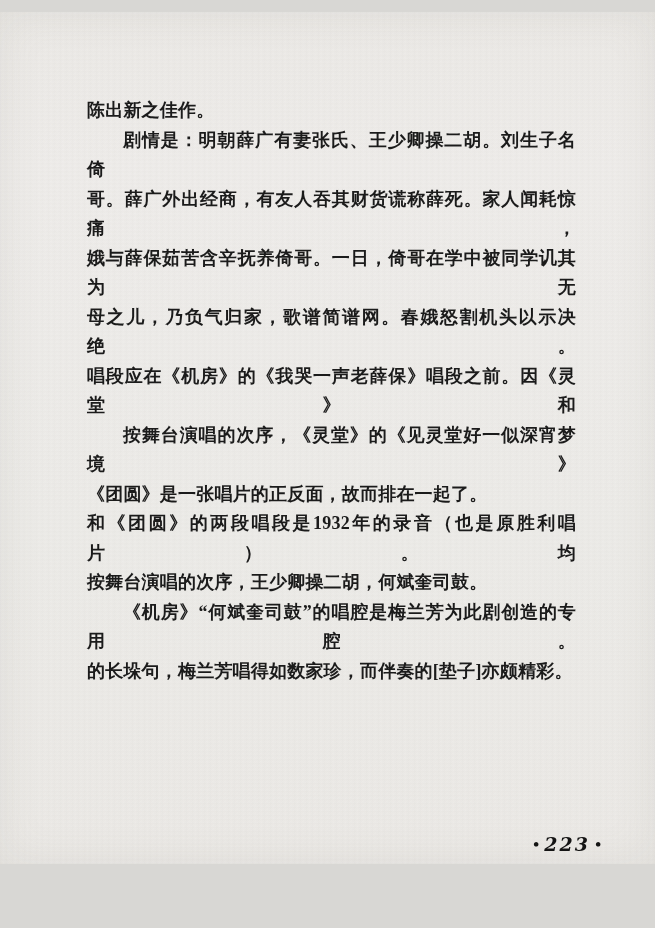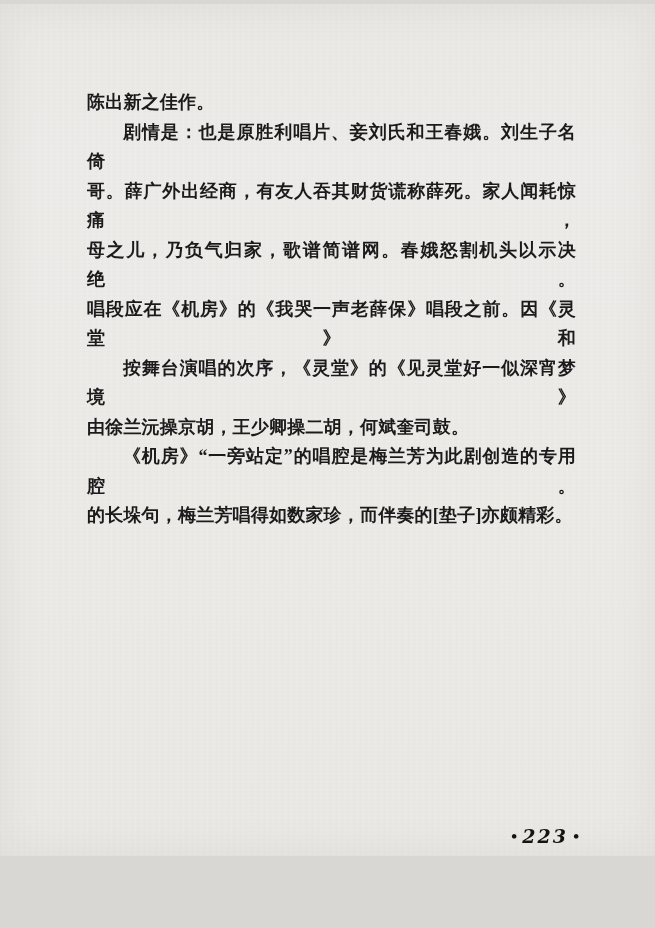--- a/index.html
+++ b/index.html
@@ -4,21 +4,21 @@
 <style>
   html, body {
     margin: 0;
     padding: 0;
     background: #d8d7d4;
   }
   .page {
     position: relative;
     width: 655px;
     height: 852px;
-    margin: 4px auto;
+    margin: 12px auto;
     background:
       linear-gradient(180deg, #eceae7 0%, #efedeb 18%, #edecE9 60%, #eceae7 100%);
     box-shadow: inset 0 0 40px rgba(120,115,105,0.10);
     overflow: hidden;
     font-family: "Liberation Serif", "DejaVu Serif", serif;
   }
   
   .page::before {
     content: "";
     position: absolute;
@@ -46,21 +46,21 @@
     white-space: normal;
     text-align: justify;
     text-align-last: justify;
   }
   .line.indent {
     text-indent: 2em;
   }
   .page-number {
     position: absolute;
     top: 821px;
-    left: 506px;
+    left: 528px;
     width: 70px;
     text-align: center;
     color: #141414;
     font-weight: 700;
     font-style: italic;
     font-size: 19px;
     letter-spacing: 2px;
     font-family: "DejaVu Serif", "Liberation Serif", serif;
   }
   .page-number .dot {
@@ -83,27 +83,30 @@
   .watermark .wm-url  { color: var(--wm-orange, #c96f45); letter-spacing: 0.5px; font-weight: bold; }
 </style>
 </head>
 <body>
 
 <div class="page">
 
   <div class="body-text">
 
   <div class="line">陈出新之佳作。</div>
-      <div class="line indent fill">剧情是：也是原胜利唱片、妾刘氏和王春娥。刘生子名倚</div>
+      <div class="line indent fill">剧情是：明朝薛广有妻张氏、王少卿操二胡。刘生子名倚</div>
       <div class="line fill">哥。薛广外出经商，有友人吞其财货谎称薛死。家人闻耗惊痛，</div>
+      <div class="line fill">娥与薛保茹苦含辛抚养倚哥。一日，倚哥在学中被同学讥其为无</div>
       <div class="line fill">母之儿，乃负气归家，歌谱简谱网。春娥怒割机头以示决绝。</div>
       <div class="line fill">唱段应在《机房》的《我哭一声老薛保》唱段之前。因《灵堂》和</div>
       <div class="line indent fill">按舞台演唱的次序，《灵堂》的《见灵堂好一似深宵梦境》</div>
-      <div class="line">由徐兰沅操京胡，王少卿操二胡，何斌奎司鼓。</div>
-      <div class="line indent fill">《机房》“一旁站定”的唱腔是梅兰芳为此剧创造的专用腔。</div>
+      <div class="line">《团圆》是一张唱片的正反面，故而排在一起了。</div>
+      <div class="line fill">和《团圆》的两段唱段是1932年的录音（也是原胜利唱片）。均</div>
+      <div class="line">按舞台演唱的次序，王少卿操二胡，何斌奎司鼓。</div>
+      <div class="line indent fill">《机房》“何斌奎司鼓”的唱腔是梅兰芳为此剧创造的专用腔。</div>
       <div class="line">的长垛句，梅兰芳唱得如数家珍，而伴奏的[垫子]亦颇精彩。</div>
     </div>
 
   <div class="page-number">
     <span class="dot">•</span><span>223</span><span class="dot">•</span>
   </div>
 
   <div class="watermark">
     <span class="wm-name">原胜利唱片</span>
     <span class="wm-url">jianpu.cn</span>

